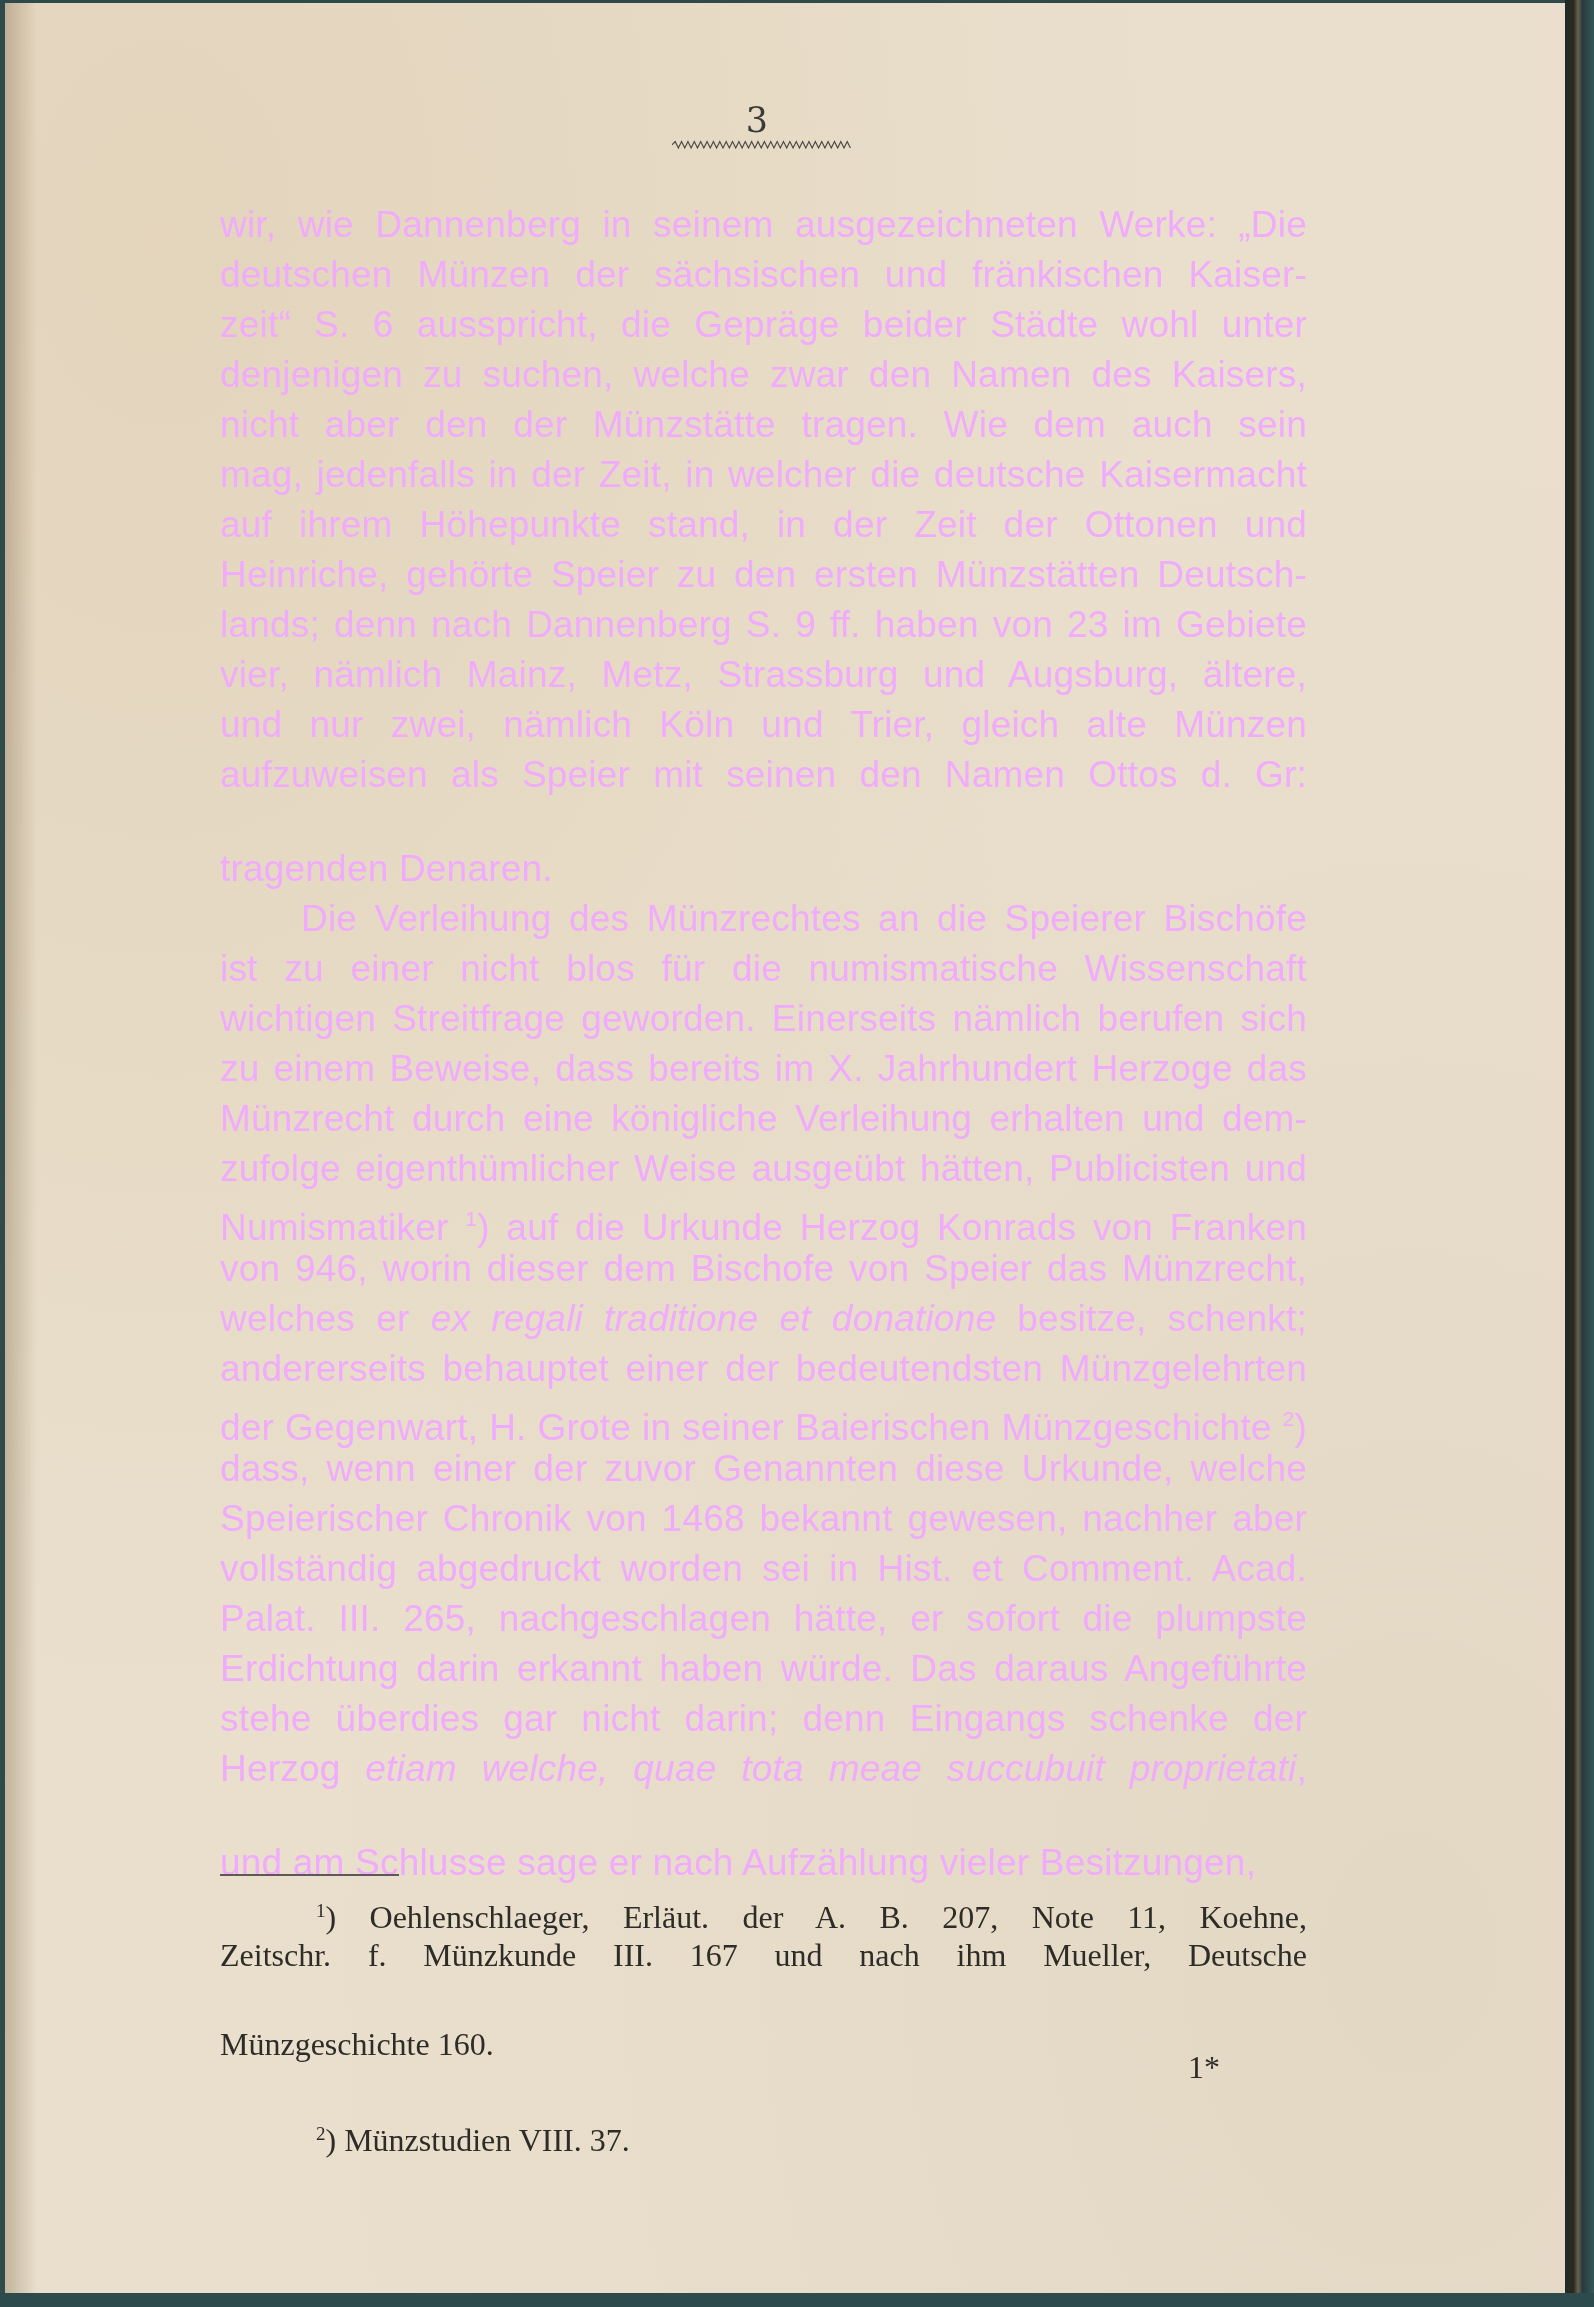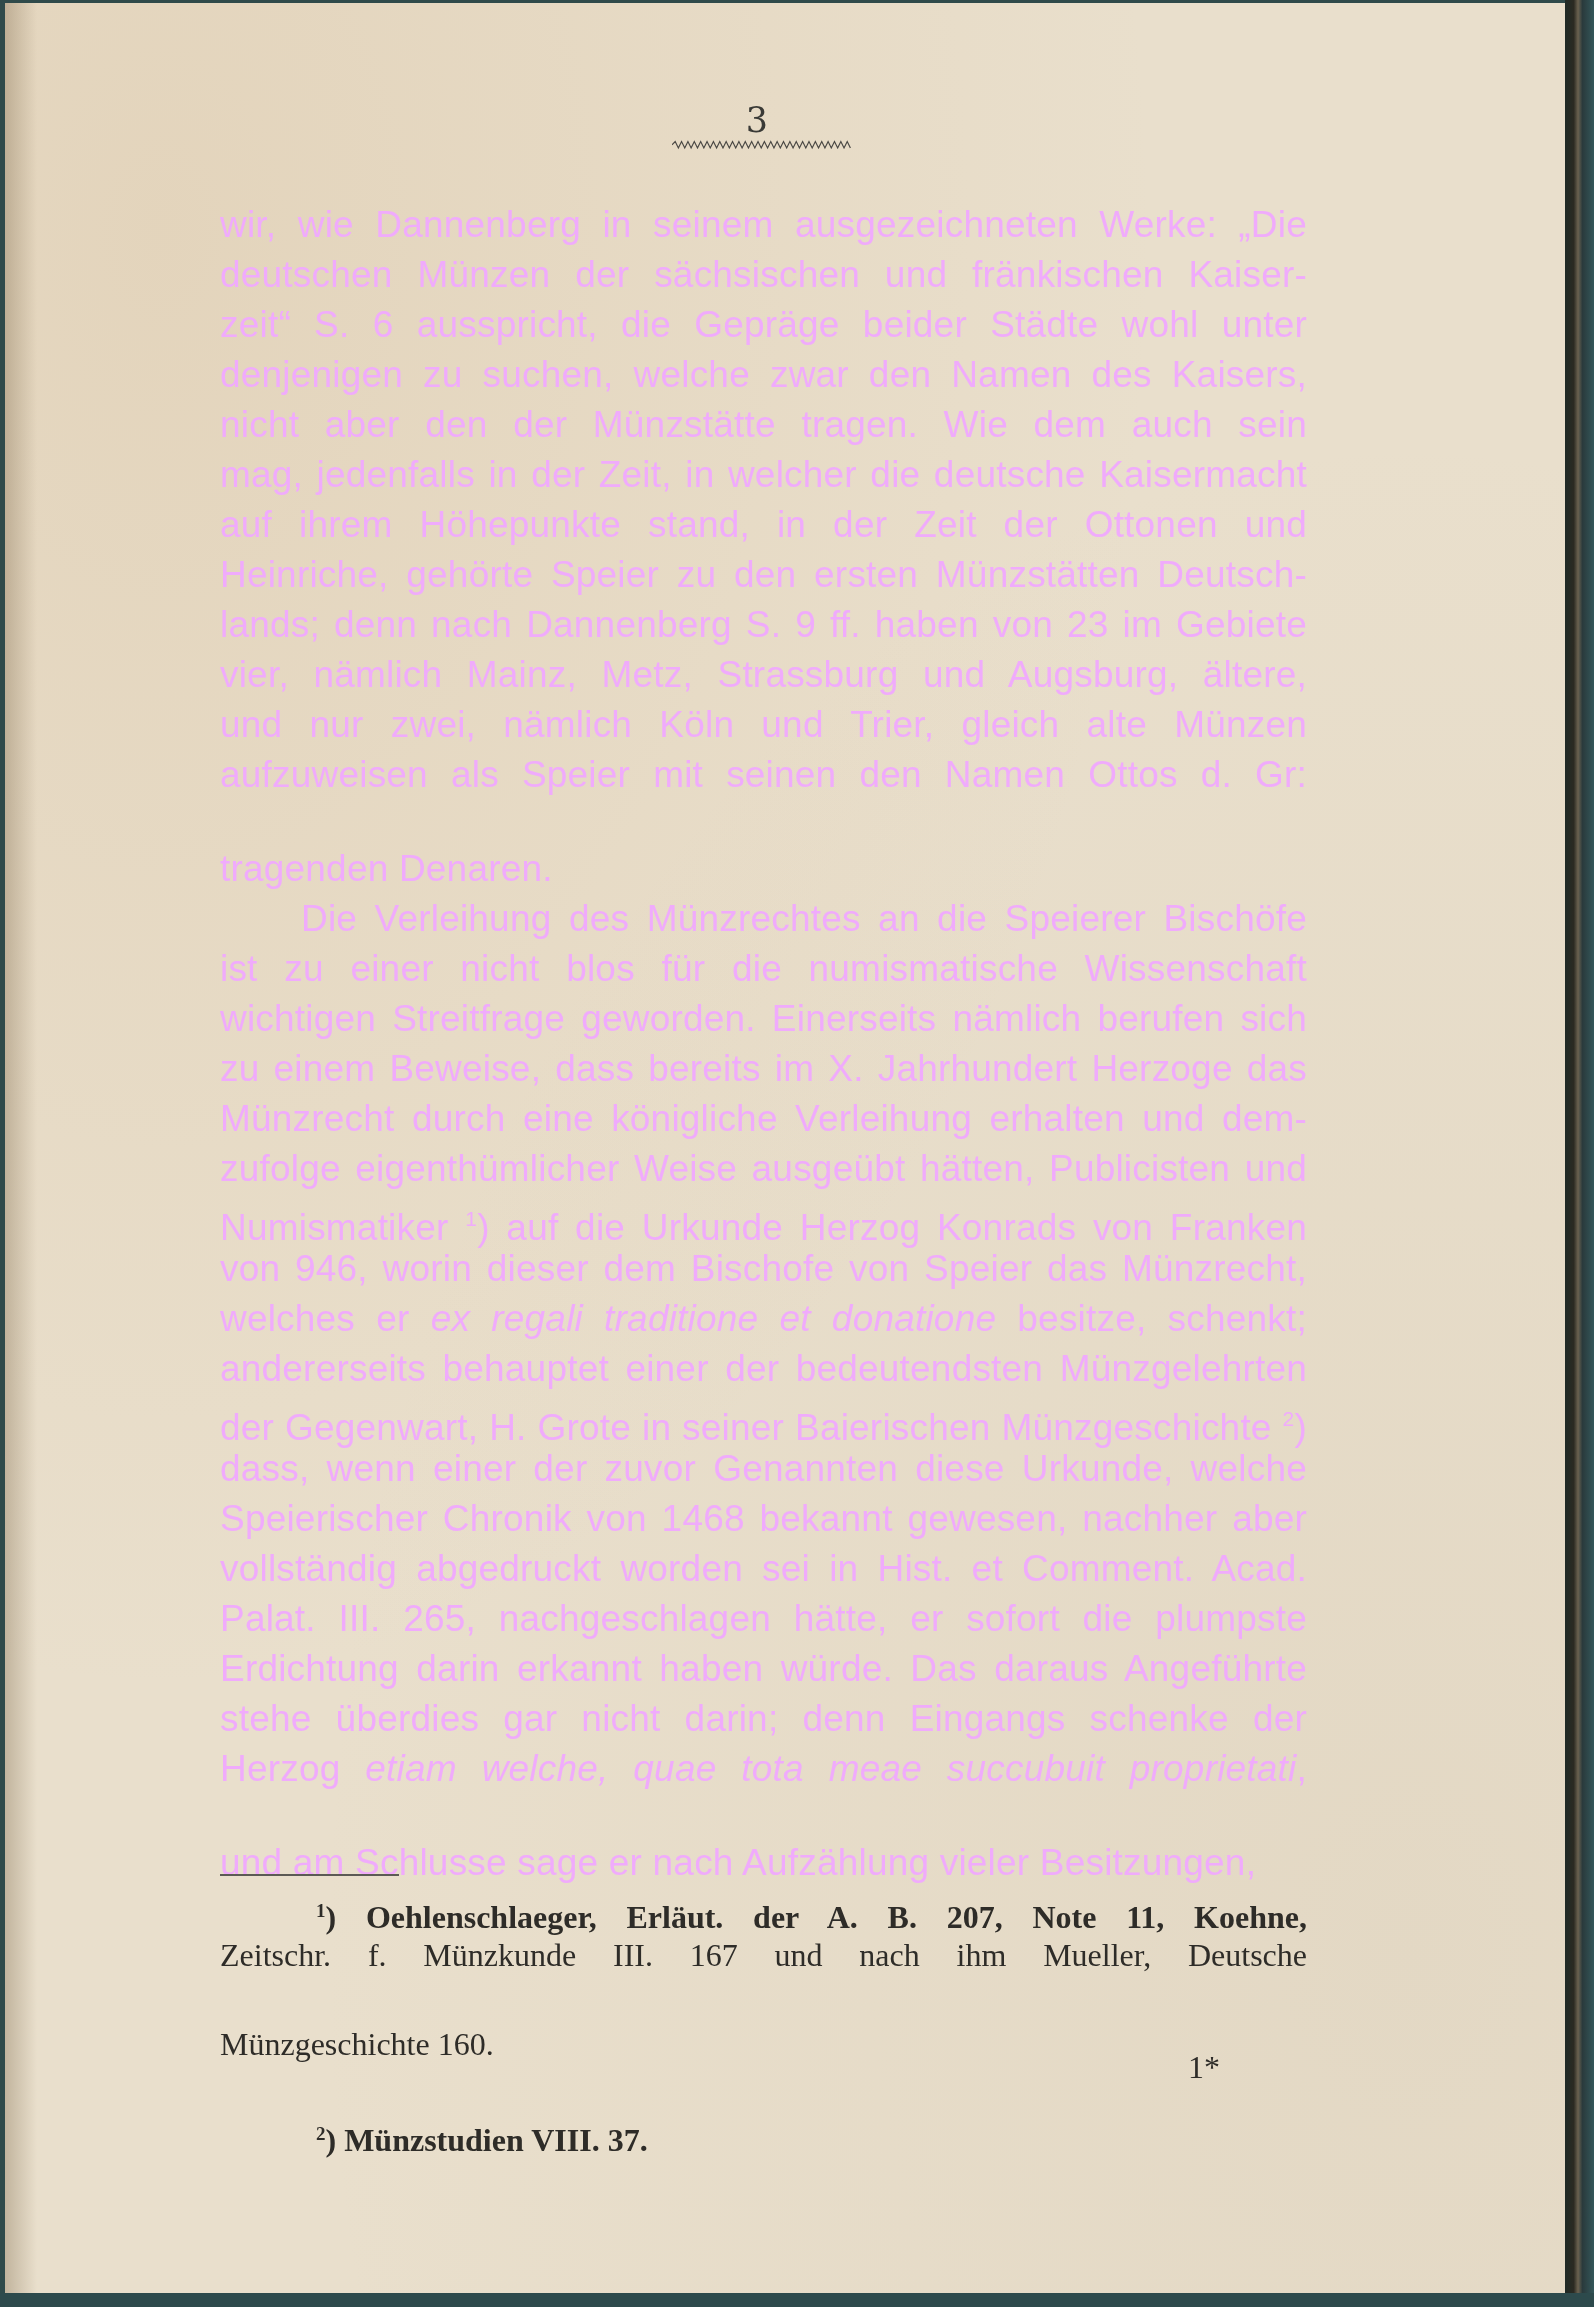--- a/index.html
+++ b/index.html
@@ -51,21 +51,21 @@
     sup.fn { font-size:21px; vertical-align:14.3px; }
     .rule {
       position:absolute; left:220px; top:1874px; width:179px; height:1.6px; background:#5c5a55;
     }
     .footnotes {
       position:absolute; left:220px; top:1888px; width:1087px;
       font-family:"Liberation Serif", serif; font-size:32px; color:#2e2c28;
       line-height:45px;
     }
     .footnotes .line { height:45px; }
-    .footnotes .line.indent { padding-left:96px;font-weight:bold; }
+    .footnotes .line.indent { padding-left:96px; }
     .fnmark { font-size:19px; vertical-align:11px; }
     .signature {
       position:absolute; left:1188px; top:2049px;
       font-family:"Liberation Serif", serif; font-size:32px; color:#2e2c28;
     }
   </style>
 </head>
 <body>
 
 <div class="scan">

